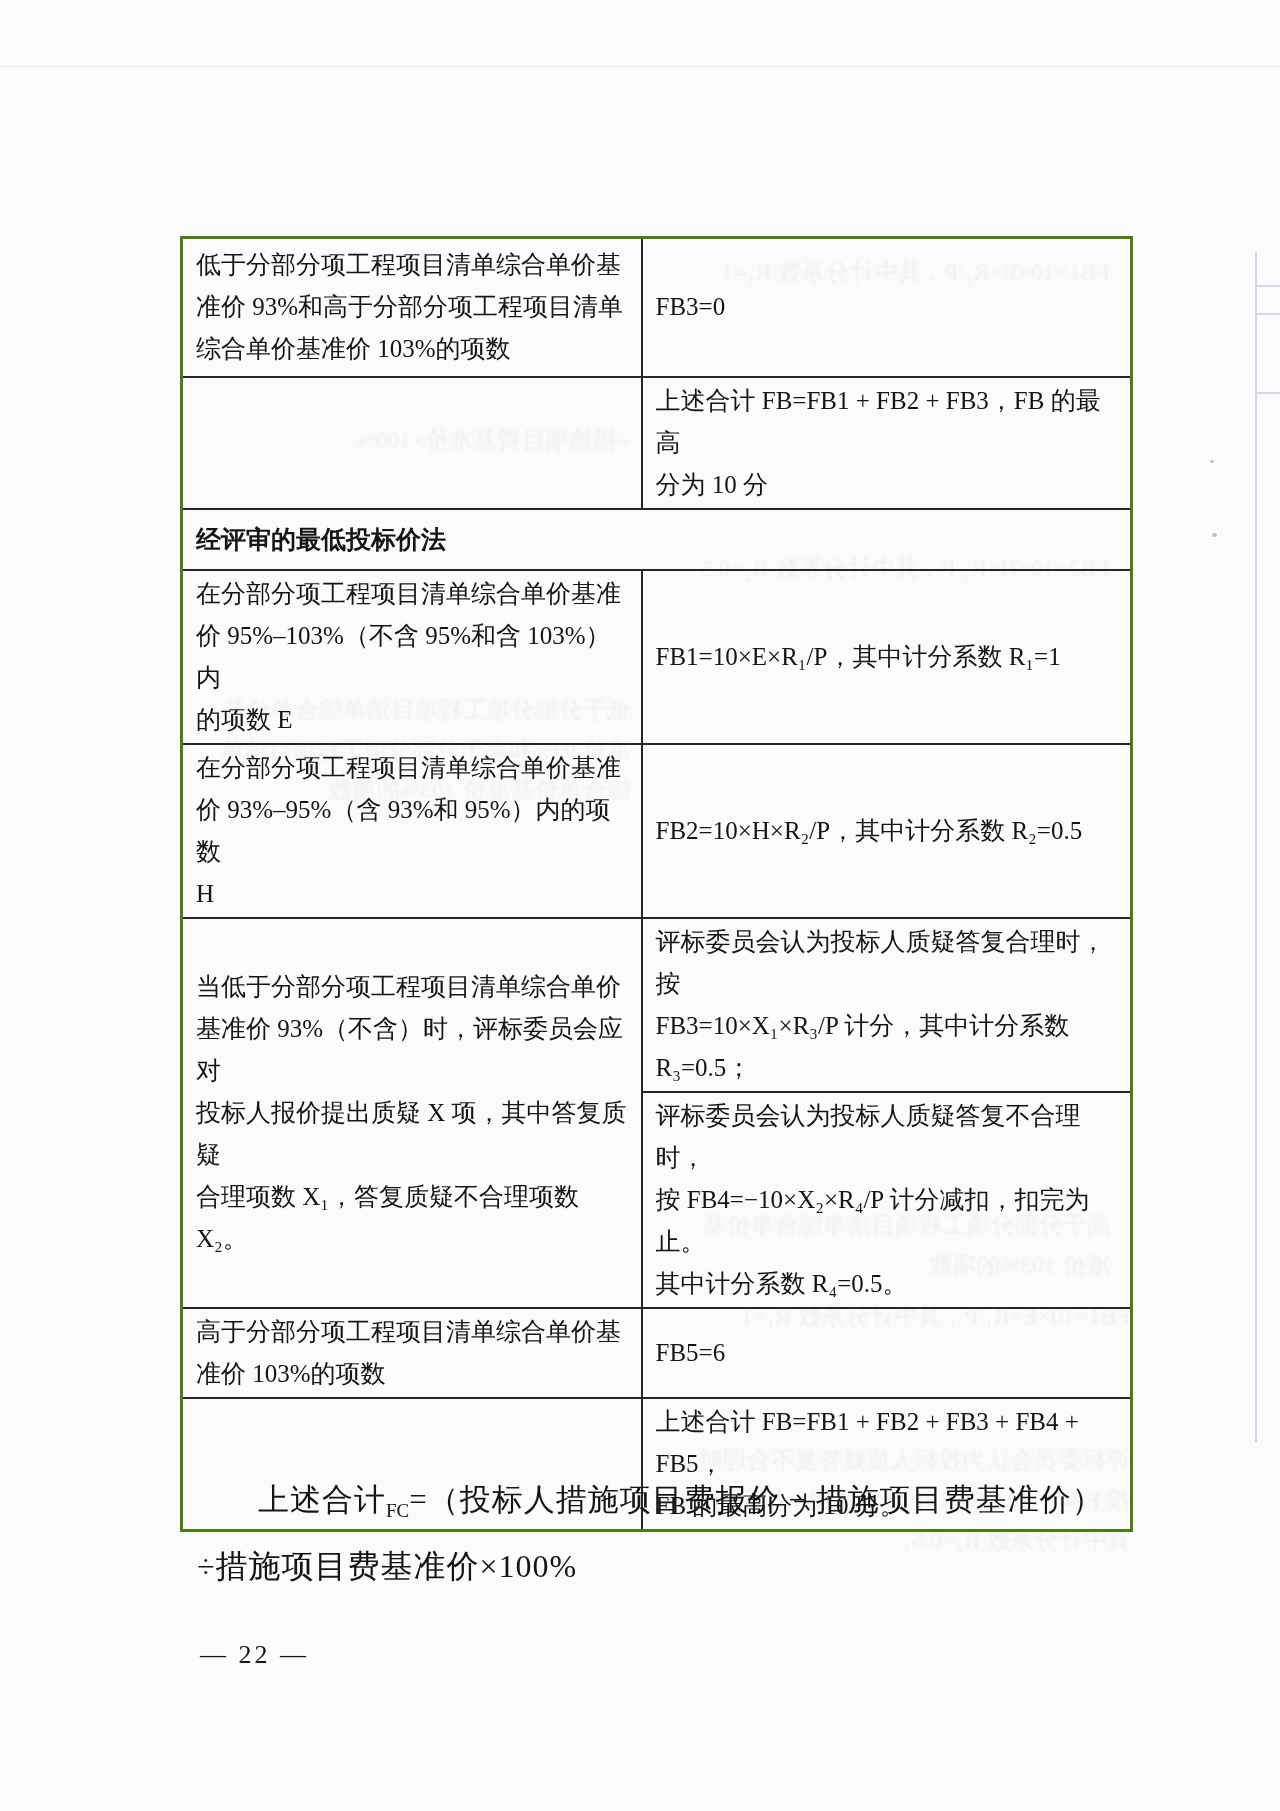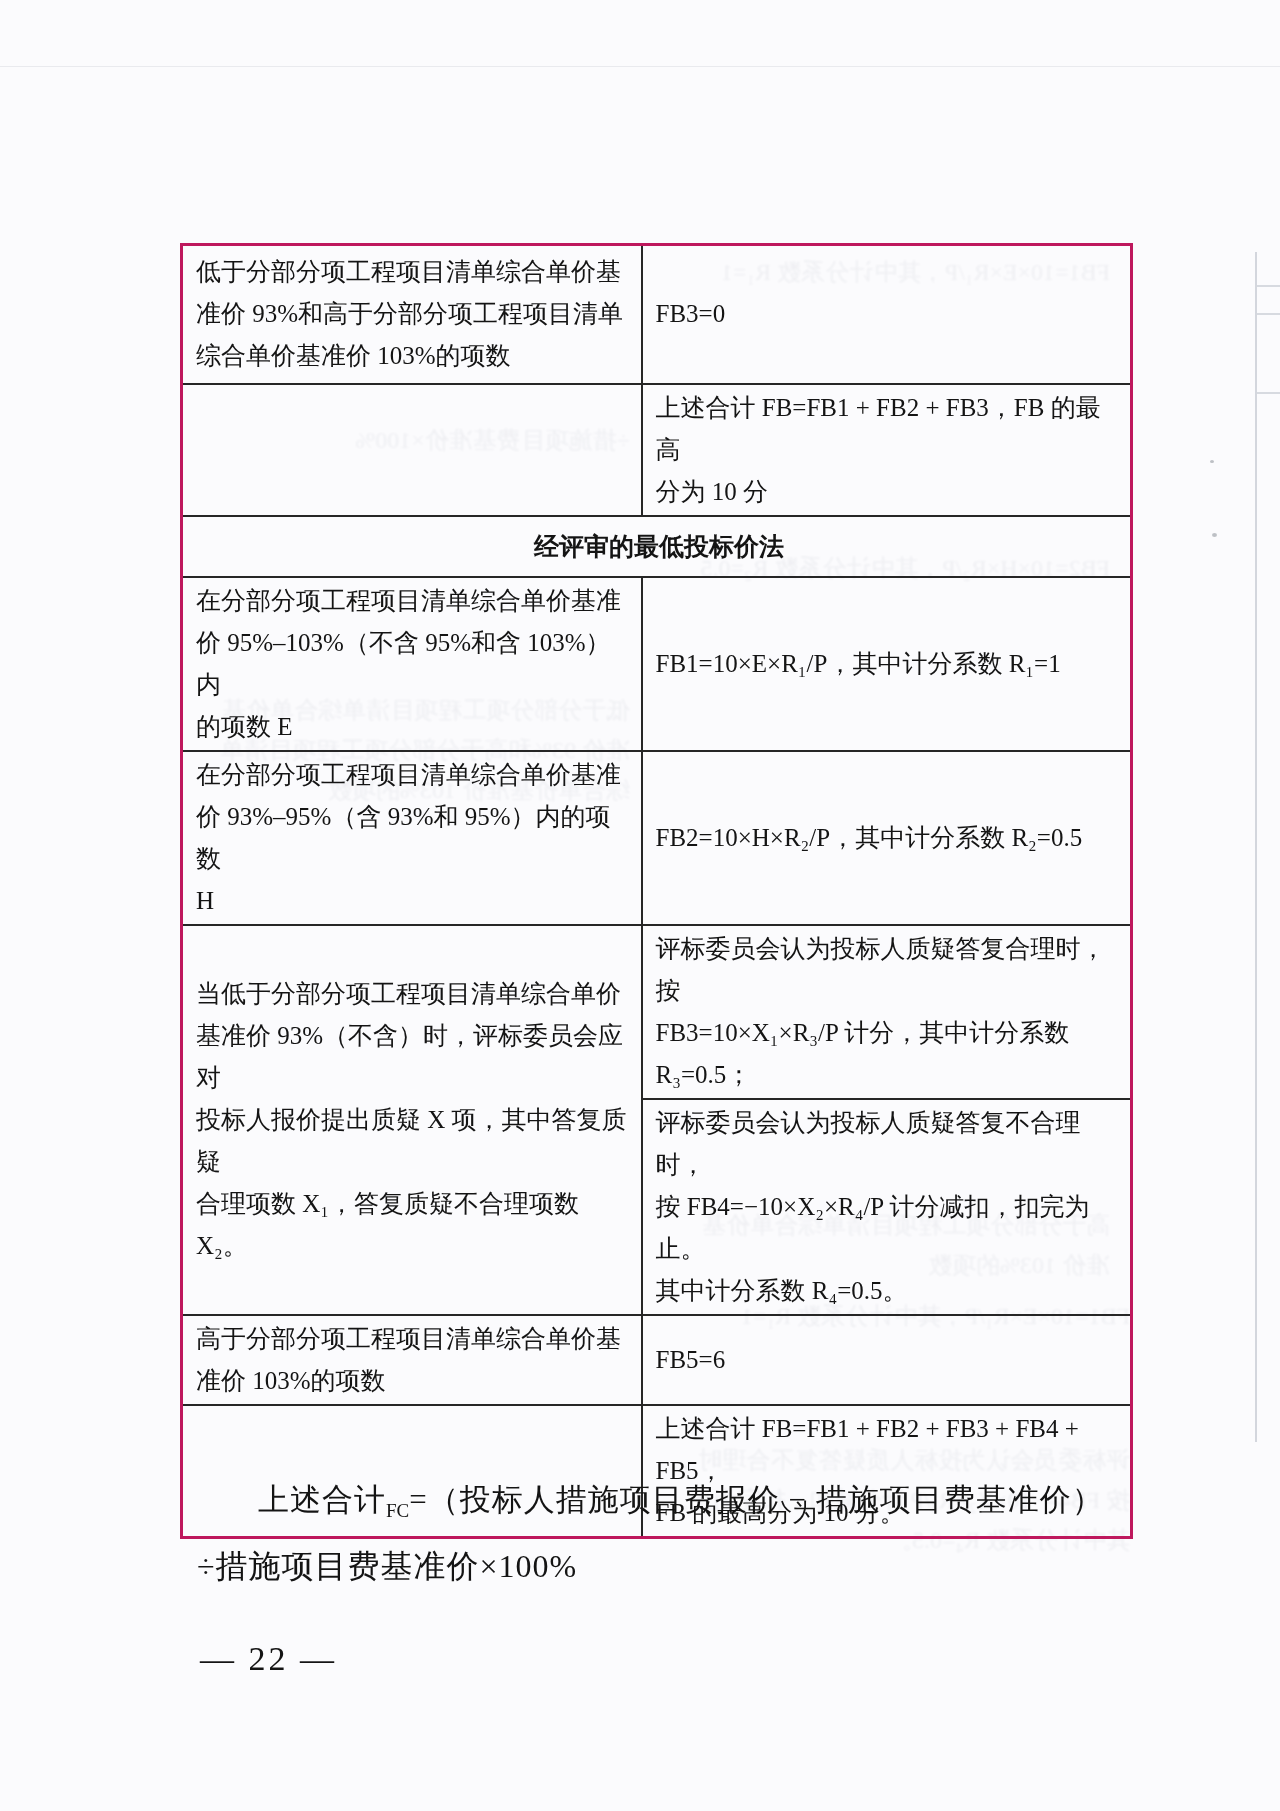--- a/index.html
+++ b/index.html
@@ -17,50 +17,50 @@
   .speck{background:#8a8f98;border-radius:50%;opacity:.55;}
   .speck1{left:1210px;top:460px;width:4px;height:3px;}
   .speck2{left:1212px;top:533px;width:5px;height:4px;}
   
   .bleed span{
     position:absolute;transform:scaleX(-1);opacity:.055;filter:blur(.8px);
     font-size:24px;line-height:40px;color:#1a2340;white-space:pre-line;pointer-events:none;
   }
   
   table.score{
-    position:absolute;left:180px;top:243px;width:950px;
+    position:absolute;left:180px;top:236px;width:950px;
     border-collapse:collapse;table-layout:fixed;
-    border:3px solid #be185d;
+    border:3px solid #4d7c0f;
   }
   table.score td{
     border:2px solid #262626;vertical-align:middle;
     padding:2px 8px 2px 13px;
     font-size:25px;line-height:42px;white-space:pre-line;
   }
   col.c1{width:460px;} col.c2{width:490px;}
   tr.h139{height:139px;} tr.h93{height:93px;} tr.h61{height:61px;}
   tr.h129{height:129px;} tr.h130{height:130px;} tr.h157{height:157px;}
   tr.h153{height:153px;} tr.h88{height:88px;} tr.h92{height:92px;}
   td.hdr{
-    text-align:center;padding:0;
+    text-align:left;padding:0;
     font-family:"Liberation Sans","DejaVu Sans",sans-serif;
     font-weight:700;font-size:27px;
   }
   
   .note{position:absolute;left:242px;top:1300px;font-size:28px;}
   .para{
     position:absolute;left:197px;top:1362px;width:945px;
     font-family:"Liberation Sans","DejaVu Sans",sans-serif;
     font-weight:700;font-size:33px;line-height:64px;
     white-space:pre-line;text-indent:44px;letter-spacing:.5px;
   }
   .formula-1{position:absolute;left:258px;top:1479px;font-size:31px;letter-spacing:1px;}
   .formula-1 sub{font-size:19px;letter-spacing:0;}
   .formula-2{position:absolute;left:197px;top:1545px;font-size:32px;letter-spacing:1px;}
-  .page-number{position:absolute;left:200px;top:1640px;font-size:34px;letter-spacing:3px;}
+  .page-number{position:absolute;left:200px;top:1640px;font-size:26px;letter-spacing:3px;}
 </style>
 </head>
 <body>
 
 <div class="page">
 
   <div class="bleed">
     <span style="left:640px;top:252px;width:470px;">FB1=10×E×R₁/P，其中计分系数 R₁=1</span>
     <span style="left:300px;top:420px;width:330px;">÷措施项目费基准价×100%</span>
     <span style="left:650px;top:548px;width:460px;">FB2=10×H×R₂/P，其中计分系数 R₂=0.5</span>

